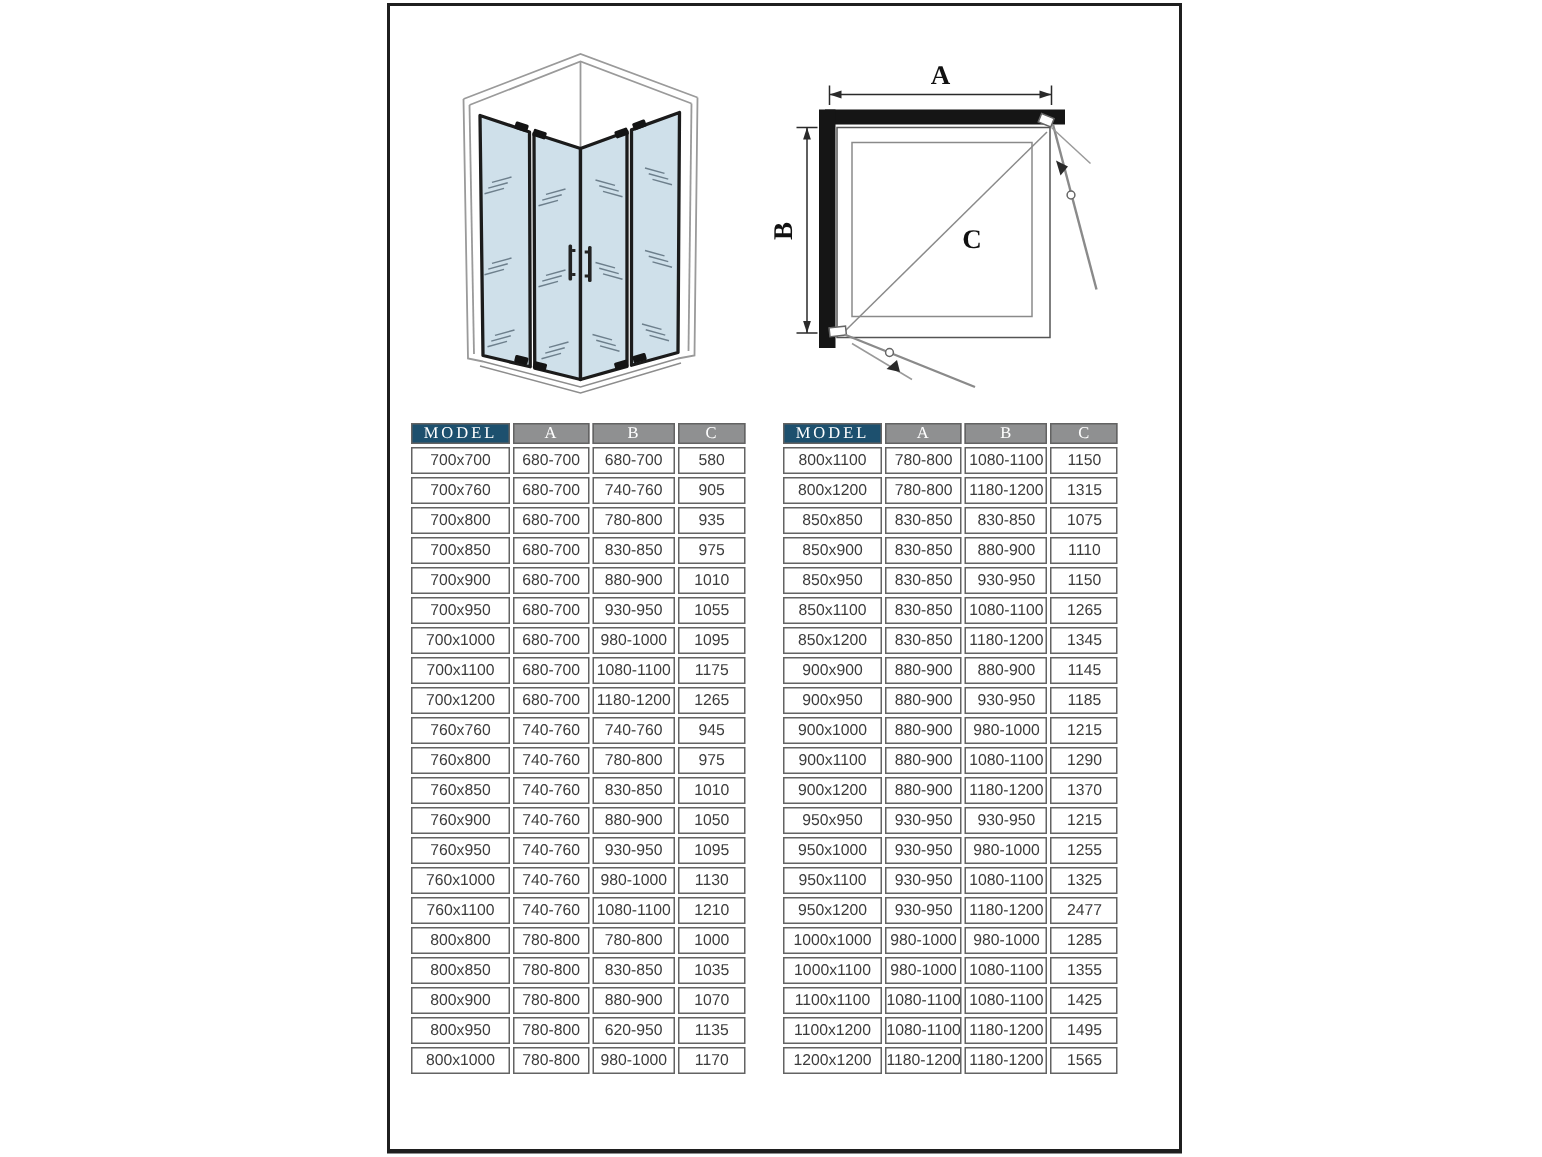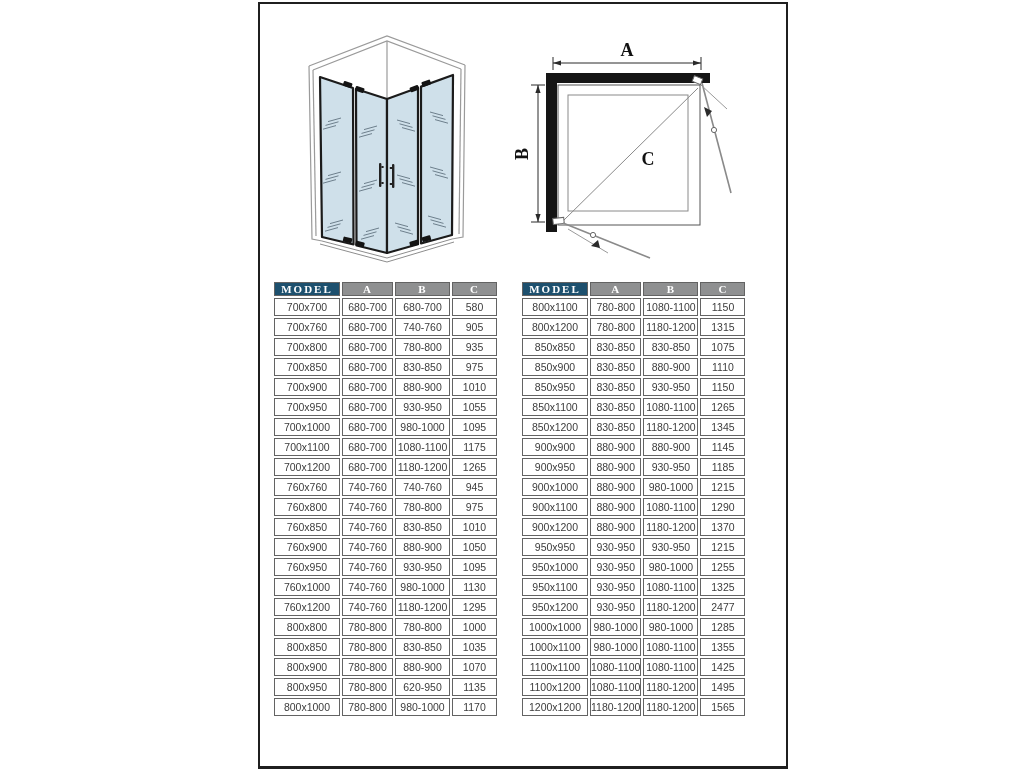--- a/index.html
+++ b/index.html
@@ -26,21 +26,21 @@
   .swing-thin{stroke:#9a9a9a;stroke-width:1;fill:none;}
   .pivot{fill:#fff;stroke:#666;stroke-width:1;}
   .doorlet{fill:#fff;stroke:#666;stroke-width:1;}
   .dimlabel{font-family:"Liberation Serif", serif;font-weight:bold;font-size:18px;fill:#111;}
   
   .size-table{position:absolute;border-collapse:separate;border-spacing:2px;table-layout:fixed;}
   #left-table{left:272px;top:280px;}
   #right-table{left:520px;top:280px;}
   .size-table th, .size-table td{border:1px solid var(--cell_border,#636363);text-align:center;
       vertical-align:middle;padding:0;overflow:hidden;white-space:nowrap;}
-  .size-table th{height:12px;font-family:"Liberation Serif", serif;font-weight:bold;
+  .size-table th{height:12px;font-family:"Liberation Serif", serif;font-weight:normal;
       font-size:11px;color:#ffffff;background:var(--header_gray,#8f9091);letter-spacing:1px;}
   .size-table th.th-model{background:var(--header_blue,#1d506e);letter-spacing:2px;}
   .size-table td{height:16px;font-size:10.5px;color:var(--text,#3c3c3c);background:#ffffff;}
   .col-model{width:66px;} .col-a{width:51px;} .col-b{width:55px;} .col-c{width:45px;}
 </style>
 </head>
 <body>
 
 <div id="canvas">
 
@@ -268,24 +268,24 @@
           <td>930-950</td>
           <td>1095</td>
         </tr>
         <tr>
           <td>760x1000</td>
           <td>740-760</td>
           <td>980-1000</td>
           <td>1130</td>
         </tr>
         <tr>
-          <td>760x1200</td>
-          <td>740-760</td>
-          <td>1180-1200</td>
-          <td>1295</td>
+          <td>760x1100</td>
+          <td>740-760</td>
+          <td>1080-1100</td>
+          <td>1210</td>
         </tr>
         <tr>
           <td>800x800</td>
           <td>780-800</td>
           <td>780-800</td>
           <td>1000</td>
         </tr>
         <tr>
           <td>800x850</td>
           <td>780-800</td>

